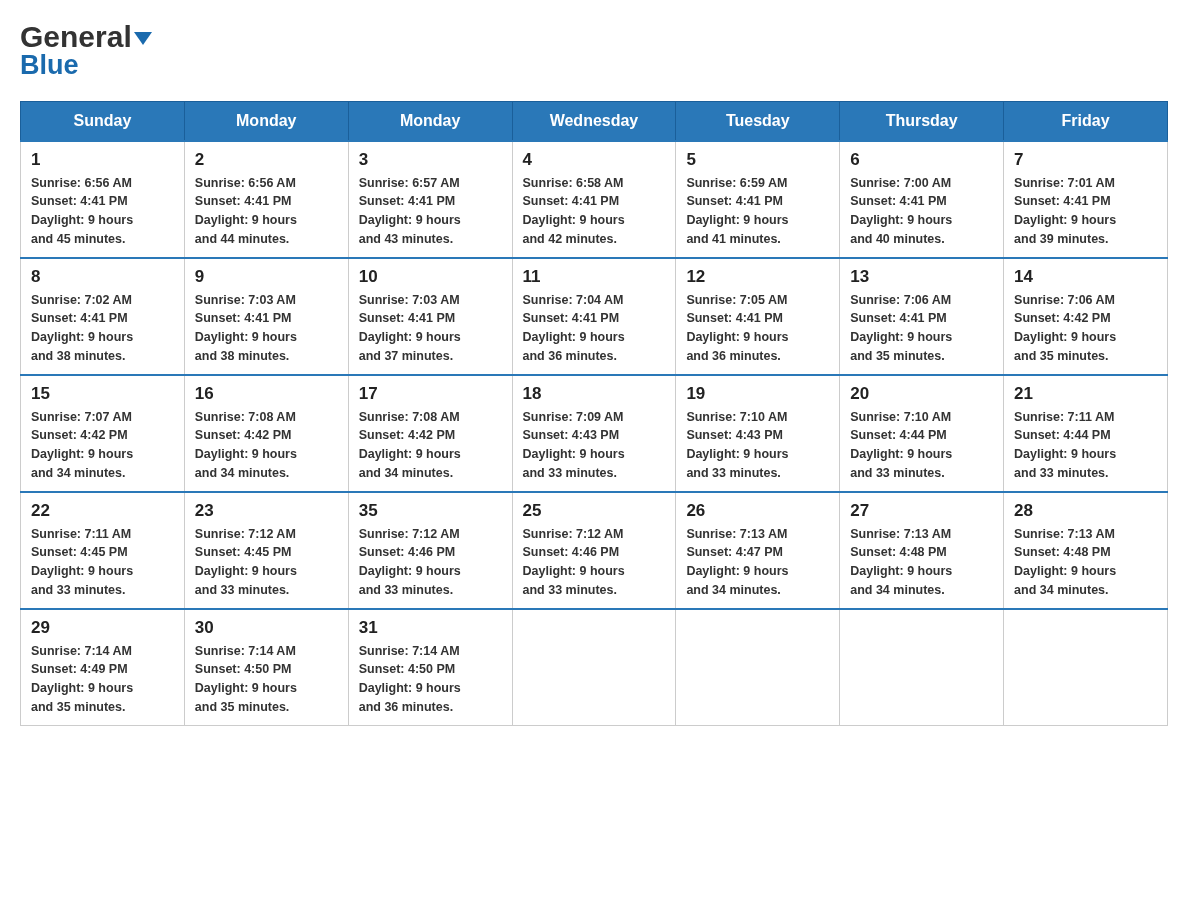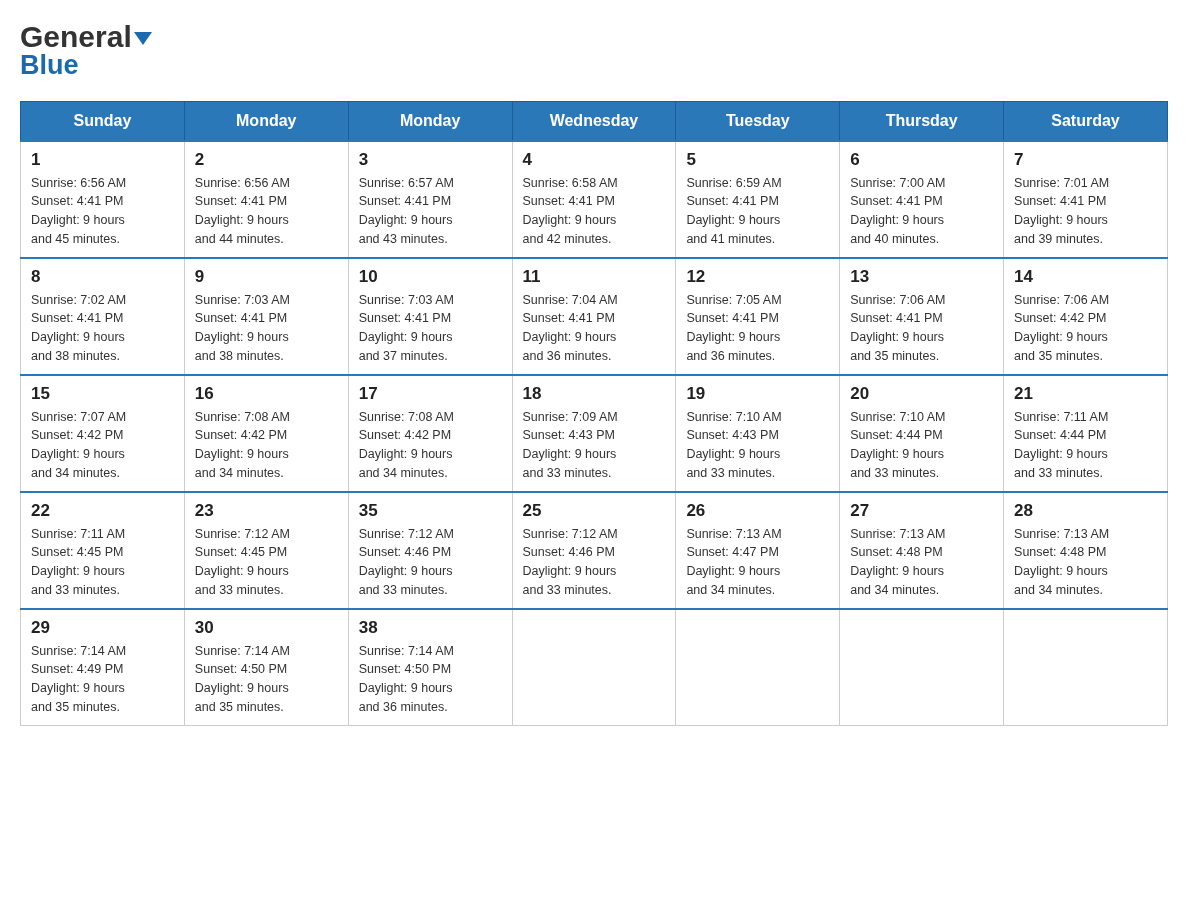--- a/index.html
+++ b/index.html
@@ -58,20 +58,21 @@
     .day-number {
       font-size: 17px;
       font-weight: bold;
       color: #222;
       margin-bottom: 4px;
     }
     .day-info {
       font-size: 12.5px;
       color: #333;
       line-height: 1.5;
+      font-weight: bold;
     }
     .empty-cell {
       background: #fff;
     }
     .week-row td {
       border-top: 2px solid #2a78b8;
     }
   </style>
 </head>
 <body>
@@ -91,21 +92,21 @@
 
 <table class="calendar">
   <thead>
     <tr>
     <th>Sunday</th>
         <th>Monday</th>
         <th>Monday</th>
         <th>Wednesday</th>
         <th>Tuesday</th>
         <th>Thursday</th>
-        <th>Saturday</th>
+        <th>Friday</th>
       </tr>
   </thead>
   <tbody id="calendar-body">
   <tr class="week-row">
         <td>
         <div class="day-number">1</div>
         <div class="day-info">
           Sunrise: 6:56 AM<br>
           Sunset: 4:41 PM<br>
           Daylight: 9 hours<br>
@@ -375,21 +376,21 @@
         <td>
         <div class="day-number">30</div>
         <div class="day-info">
           Sunrise: 7:14 AM<br>
           Sunset: 4:50 PM<br>
           Daylight: 9 hours<br>
           and 35 minutes.
         </div>
       </td>
         <td>
-        <div class="day-number">38</div>
+        <div class="day-number">31</div>
         <div class="day-info">
           Sunrise: 7:14 AM<br>
           Sunset: 4:50 PM<br>
           Daylight: 9 hours<br>
           and 36 minutes.
         </div>
       </td>
         <td class="empty-cell"></td>
         <td class="empty-cell"></td>
         <td class="empty-cell"></td>

